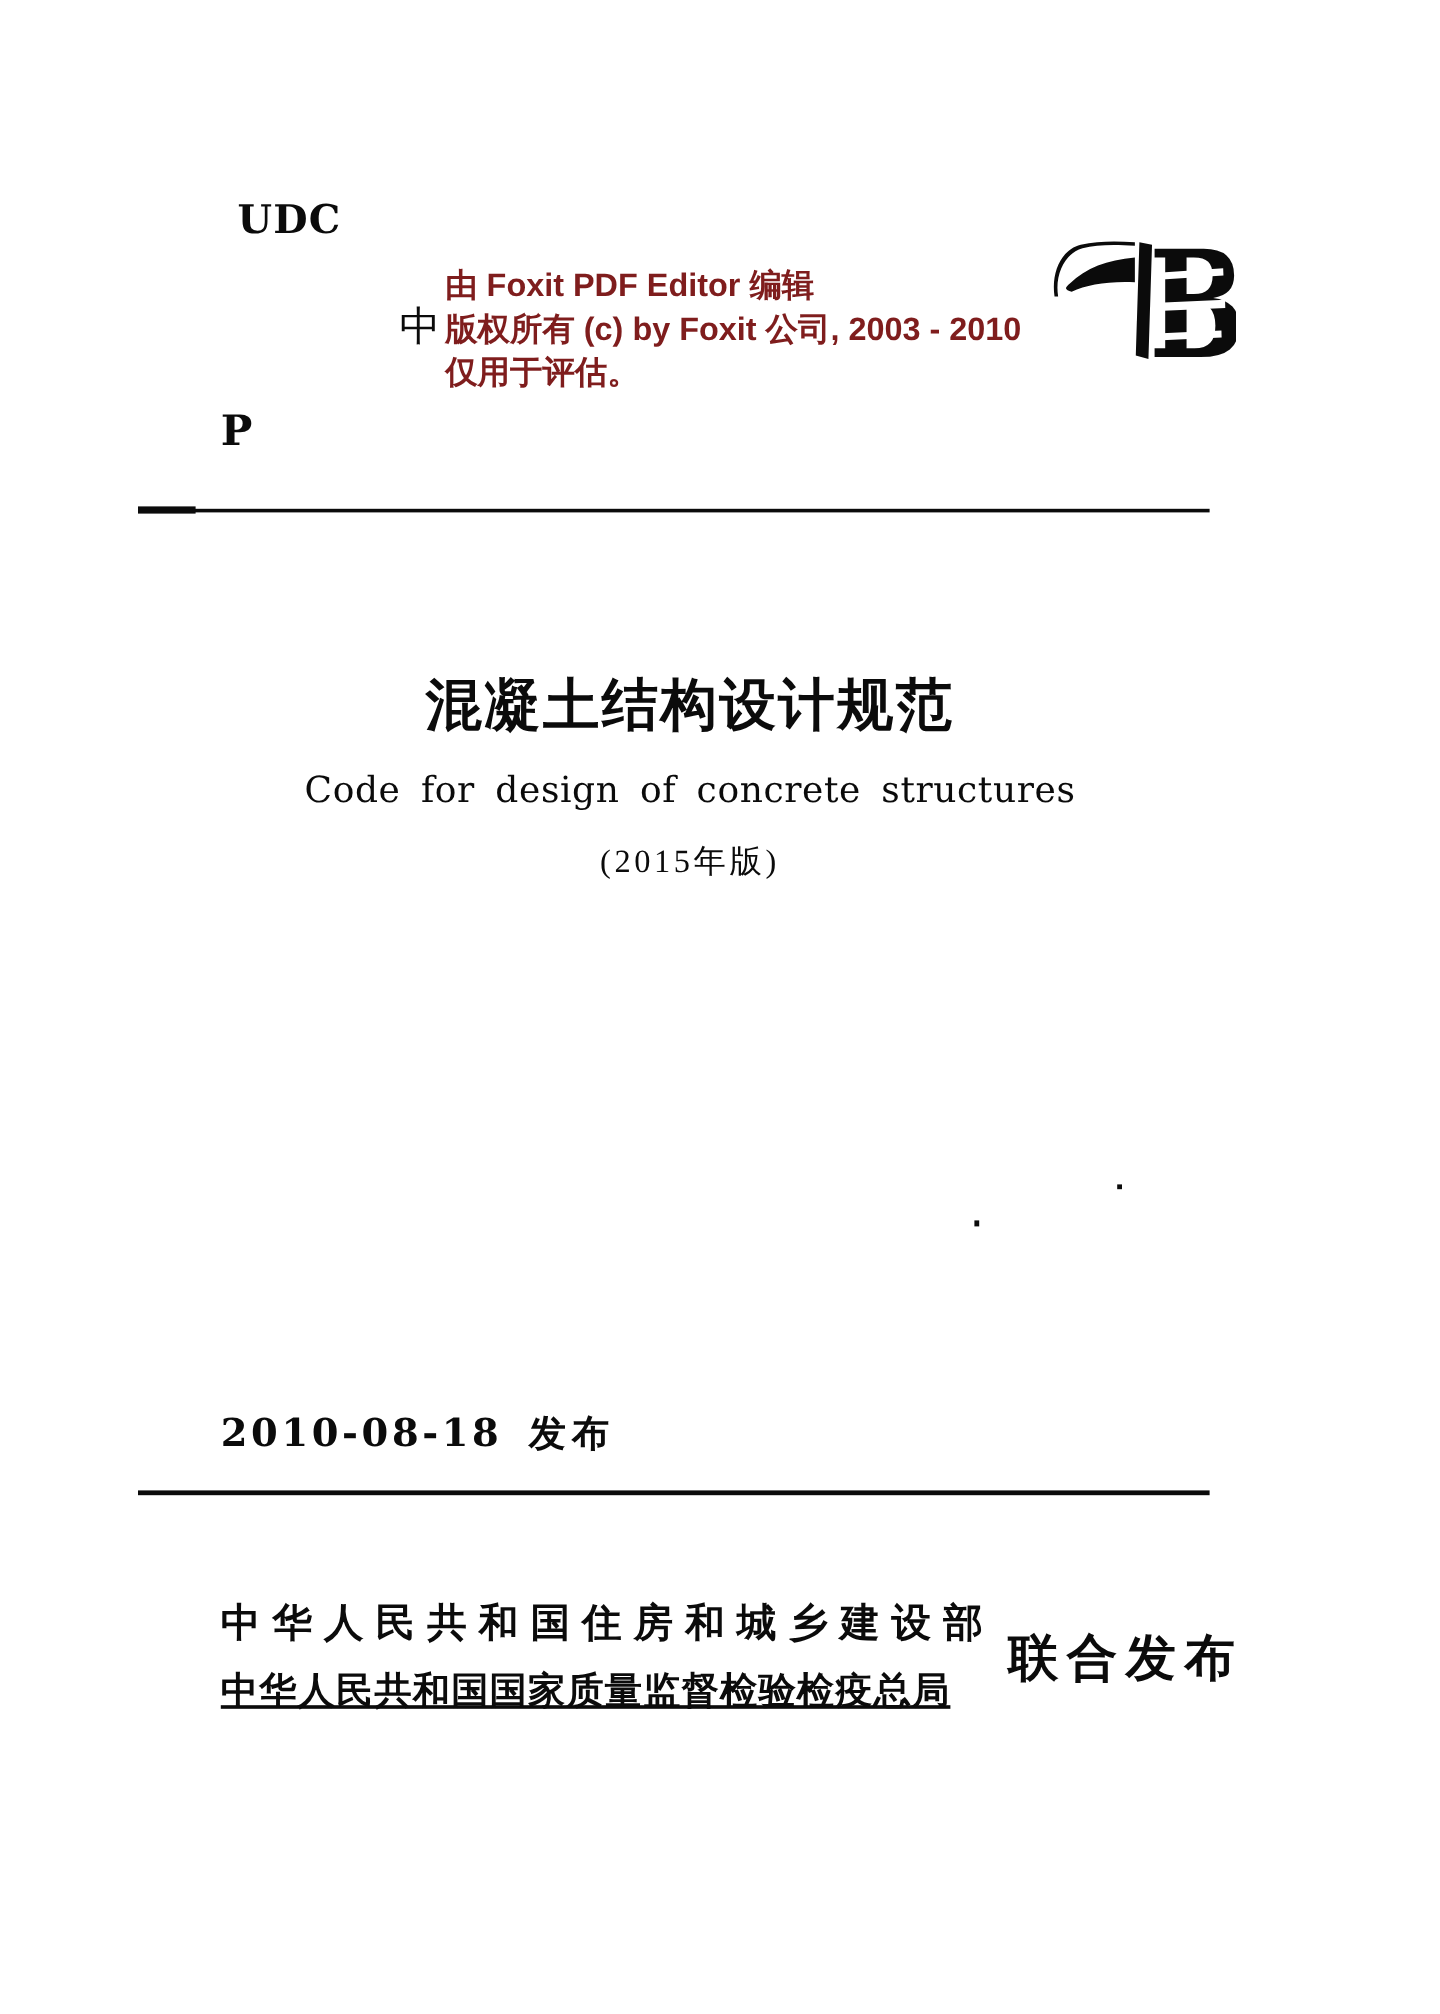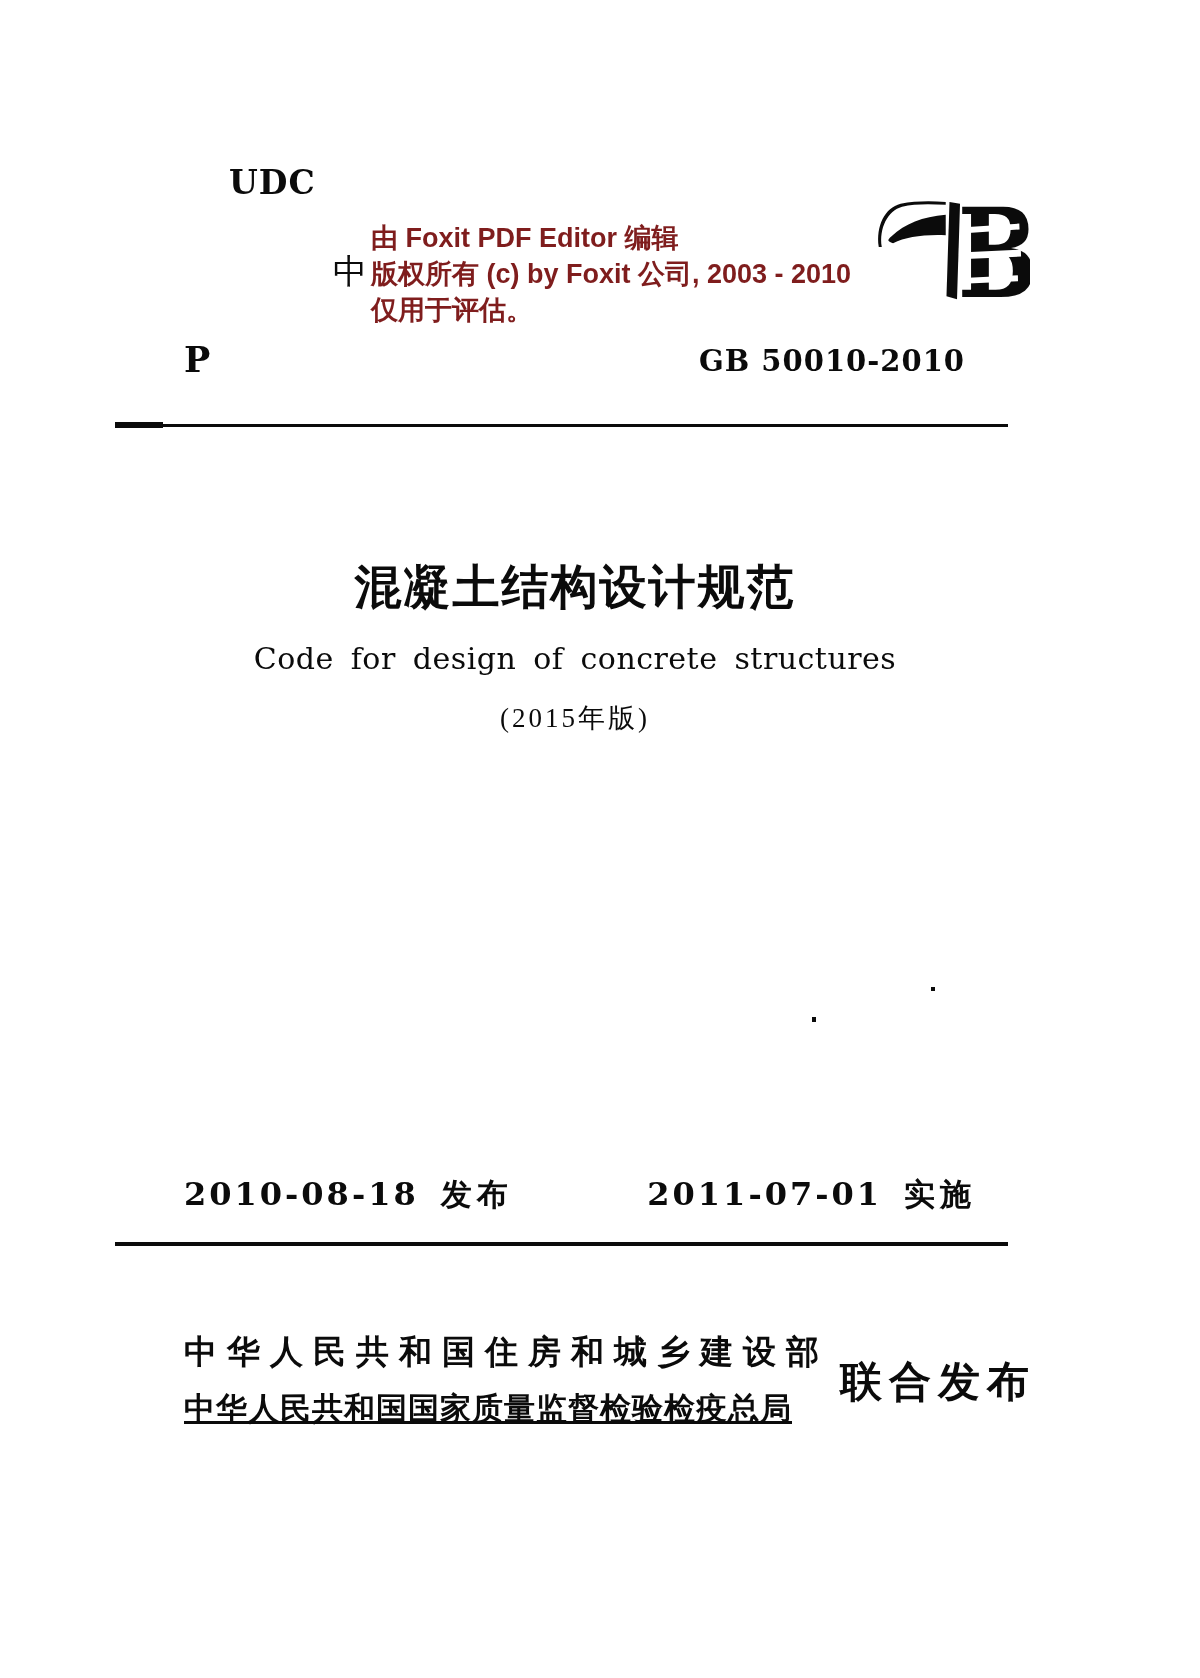--- a/index.html
+++ b/index.html
@@ -13,21 +13,20 @@
     color: #0b0b0b;
     overflow: hidden;
   }
   .udc {
     position: absolute;
     left: 198px; top: 163px;
     font-family: "DejaVu Serif", serif;
     font-weight: 700;
     font-size: 33px;
     letter-spacing: 1px;
-    margin-left: 31px;
   }
   .partial-char {
     position: absolute;
     left: 333px; top: 249px;
     font-family: "Liberation Sans", sans-serif;
     font-size: 34px;
     font-weight: 400;
   }
   .watermark {
     position: absolute;
@@ -189,39 +188,35 @@
       <text x="114" y="103" font-size="126" font-weight="bold" fill="#0b0b0b" style="font-family:'DejaVu Serif',serif">B</text>
 
       <rect x="128" y="30" width="68" height="6" fill="#ffffff" transform="rotate(-3 160 33)"></rect>
       <rect x="124" y="56" width="74" height="7" fill="#ffffff" transform="rotate(-2 160 59)"></rect>
       <rect x="128" y="82" width="66" height="6" fill="#ffffff" transform="rotate(-2 160 85)"></rect>
     </svg>
   </div>
 
   <div class="p-class">P</div>
 
-  <div class="std-number">GB 50010-2010</div>
 
   <div class="rule rule-top"></div>
 
   <h1 class="center-band title-zh">混凝土结构设计规范</h1>
 
   <div class="center-band title-en">Code for design of concrete structures</div>
 
   <div class="center-band edition">(2015年版)</div>
 
   <span class="speck speck-1"></span>
   <span class="speck speck-2"></span>
 
   <div class="dates-row">
     <div>
       <span class="date-value">2010-08-18</span><span class="date-label">发布</span>
-    </div>
-    <div>
-      <span class="date-value">2011-07-01</span><span class="date-label">实施</span>
     </div>
   </div>
 
   <div class="rule rule-bottom"></div>
 
   <div class="publishers">
     <div class="pub-lines">
       <div class="pub-line-1">中华人民共和国住房和城乡建设部</div>
       <div class="pub-line-2">中华人民共和国国家质量监督检验检疫总局</div>
     </div>

